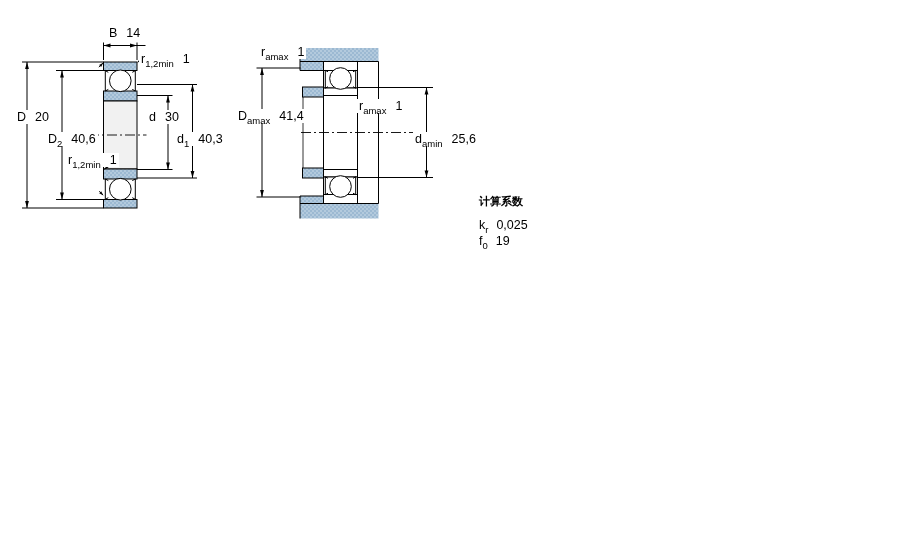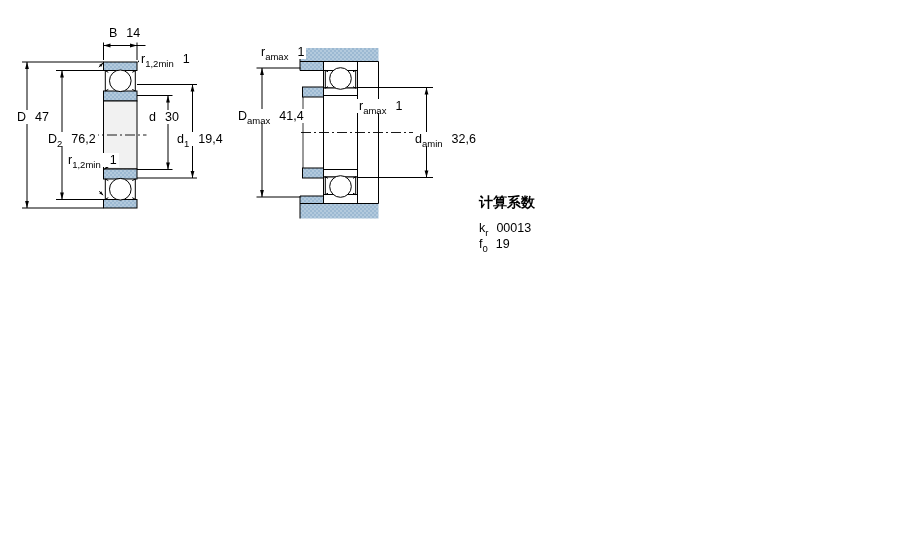--- a/index.html
+++ b/index.html
@@ -4,21 +4,21 @@
 <style>
   html,body{margin:0;padding:0;background:#ffffff;}
   #stage{position:relative;width:900px;height:560px;background:#ffffff;overflow:hidden;
          font-family:"Liberation Sans",sans-serif;}
   #drawing-svg{position:absolute;left:0;top:0;}
   .lbl{position:absolute;font-size:12.5px;color:#000;white-space:nowrap;background:#fff;
        padding:0 2px;line-height:1.15;}
   .lbl sub{font-size:9.5px;line-height:0;}
   .lbl .val{margin-left:9px;}
   .factors{position:absolute;color:#000;}
-  .factors-title{font-size:14px;font-weight:bold;margin-bottom:9px;white-space:nowrap;}
+  .factors-title{font-size:11px;font-weight:bold;margin-bottom:9px;white-space:nowrap;}
   .factor-row{font-size:12.5px;margin-bottom:2px;white-space:nowrap;}
   .factor-row sub{font-size:9.5px;line-height:0;}
   .factor-row .val{margin-left:8px;}
 </style>
 </head>
 <body>
 
 <div id="stage">
 
   <svg id="drawing-svg" width="900" height="560" viewBox="0 0 900 560">
@@ -146,37 +146,37 @@
         <polygon points="426.5,87.5 424.6,94.5 428.4,94.5" fill="#000" stroke="none"></polygon>
         <polygon points="426.5,177.5 424.6,170.5 428.4,170.5" fill="#000" stroke="none"></polygon>
       </g>
     </g>
   </svg>
 
   <div class="lbl" style="left:107px;top:26px"><span>B</span><sub></sub><span class="val">14</span></div>
 
   <div class="lbl" style="left:139px;top:52px"><span>r</span><sub>1,2min</sub><span class="val">1</span></div>
 
-  <div class="lbl" style="left:15px;top:110px"><span>D</span><sub></sub><span class="val">47</span></div>
+  <div class="lbl" style="left:15px;top:110px"><span>D</span><sub></sub><span class="val">20</span></div>
 
-  <div class="lbl" style="left:46px;top:132px"><span>D</span><sub>2</sub><span class="val">76,2</span></div>
+  <div class="lbl" style="left:46px;top:132px"><span>D</span><sub>2</sub><span class="val">40,6</span></div>
 
   <div class="lbl" style="left:66px;top:153px"><span>r</span><sub>1,2min</sub><span class="val">1</span></div>
 
   <div class="lbl" style="left:147px;top:110px"><span>d</span><sub></sub><span class="val">30</span></div>
 
-  <div class="lbl" style="left:175px;top:132px"><span>d</span><sub>1</sub><span class="val">19,4</span></div>
+  <div class="lbl" style="left:175px;top:132px"><span>d</span><sub>1</sub><span class="val">40,3</span></div>
 
   <div class="lbl" style="left:259px;top:45px"><span>r</span><sub>amax</sub><span class="val">1</span></div>
 
   <div class="lbl" style="left:236px;top:109px"><span>D</span><sub>amax</sub><span class="val">41,4</span></div>
 
   <div class="lbl" style="left:357px;top:99px"><span>r</span><sub>amax</sub><span class="val">1</span></div>
 
-  <div class="lbl" style="left:413px;top:132px"><span>d</span><sub>amin</sub><span class="val">32,6</span></div>
+  <div class="lbl" style="left:413px;top:132px"><span>d</span><sub>amin</sub><span class="val">25,6</span></div>
 
   <div class="factors" style="left:479px;top:194px">
     <div class="factors-title">计算系数</div>
-    <div class="factor-row"><span>k</span><sub>r</sub><span class="val">00013</span></div>
+    <div class="factor-row"><span>k</span><sub>r</sub><span class="val">0,025</span></div>
     <div class="factor-row"><span>f</span><sub>0</sub><span class="val">19</span></div>
   </div>
 
 </div>
 
 </body></html>

